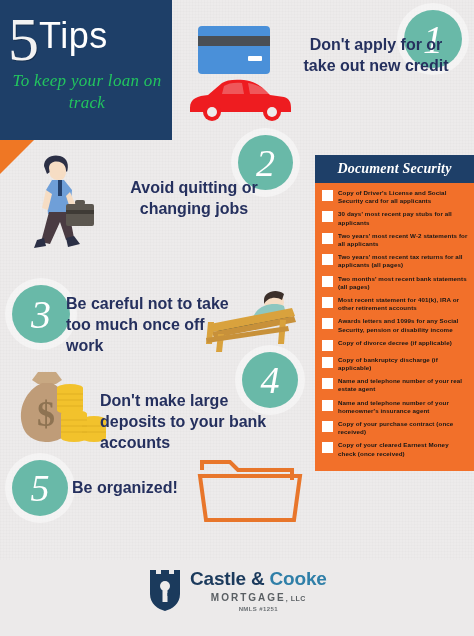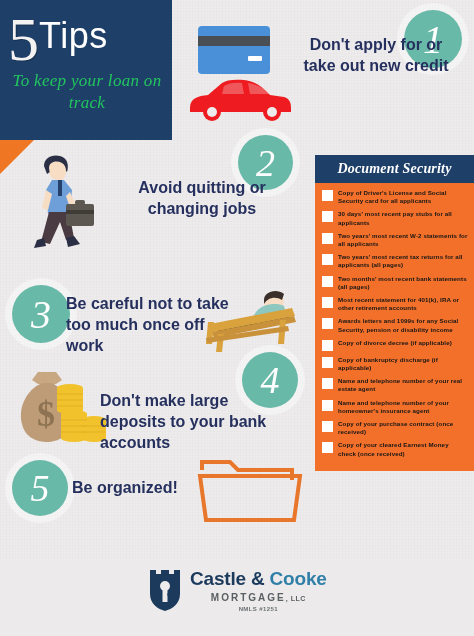--- a/index.html
+++ b/index.html
@@ -53,21 +53,21 @@
   .b3{left:12px;top:285px;width:58px;height:58px;font-size:40px;}
   .b4{left:242px;top:352px;width:56px;height:56px;font-size:38px;}
   .b5{left:12px;top:460px;width:56px;height:56px;font-size:38px;}
 
   
   .tip{
     position:absolute;color:#25305e;font-weight:bold;
     font-size:16px;line-height:21px;
   }
   .t1{left:292px;top:34px;width:168px;text-align:center;}
-  .t2{left:104px;top:177px;width:196px;text-align:center;}
+  .t2{left:96px;top:177px;width:196px;text-align:center;}
   .t3{left:66px;top:293px;width:170px;text-align:left;}
   .t4{left:100px;top:390px;width:194px;text-align:left;}
   .t5{left:72px;top:477px;width:160px;text-align:left;}
 
   
   .panel{position:absolute;left:315px;top:155px;width:159px;}
   .panel-hd{
     background:#1e3f68;color:#ffffff;height:28px;
     font-family:"Liberation Serif",serif;font-style:italic;font-weight:bold;
     font-size:14px;display:flex;align-items:center;justify-content:center;

